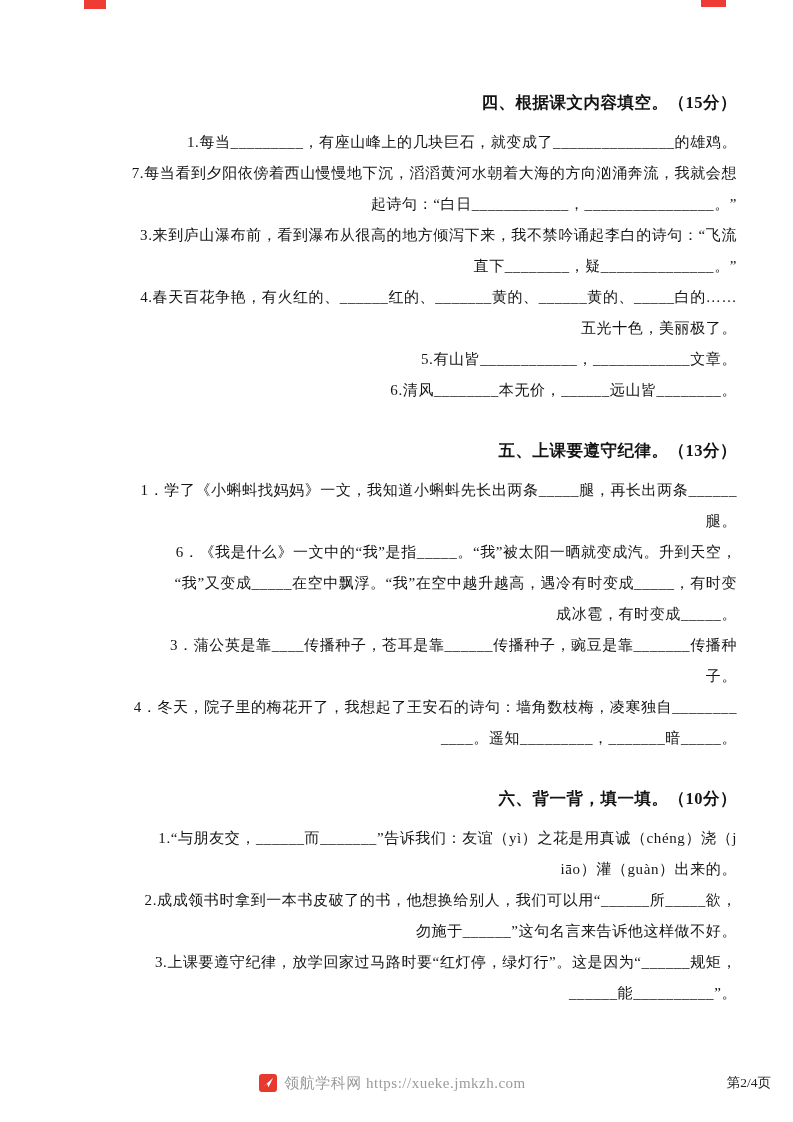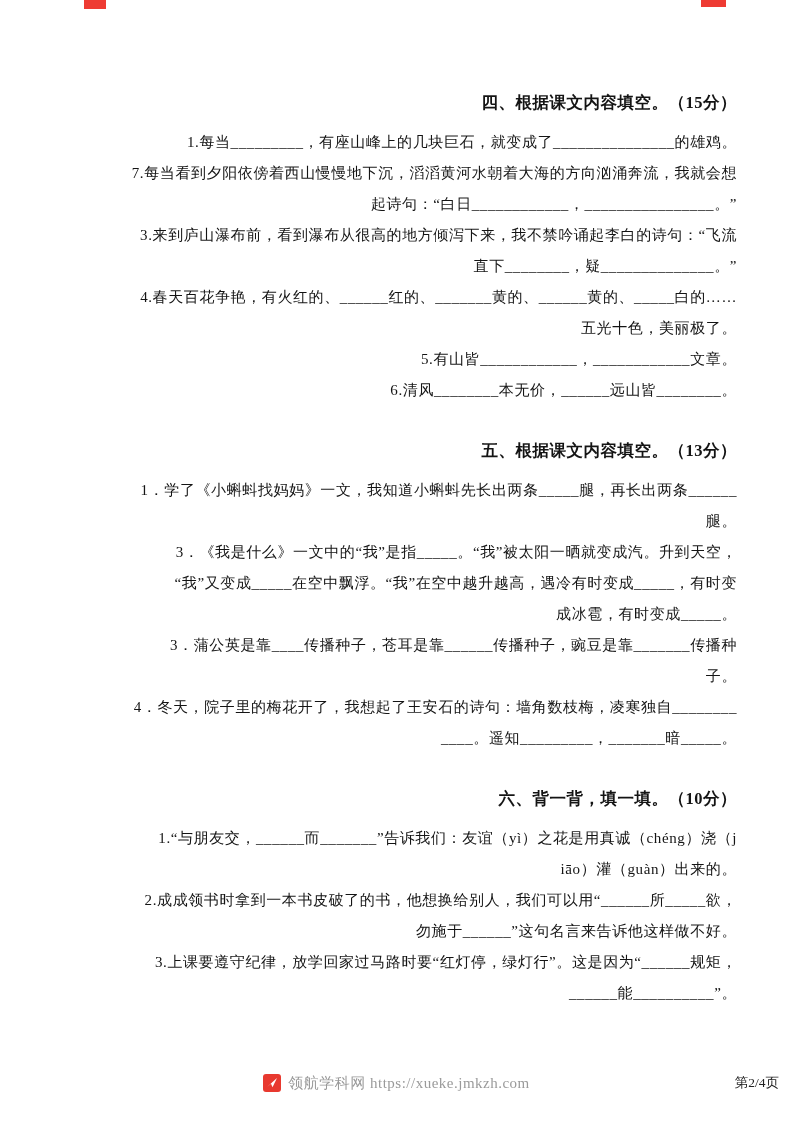--- a/index.html
+++ b/index.html
@@ -29,21 +29,21 @@
     font-size:15px;
     line-height:31px;
     letter-spacing:0.6px;
     white-space:nowrap;
   }
   .ind-num   { padding-left:25px; }
   .ind-hang  { padding-left:38px; }
   .ind-flush { padding-left:0; }
 
   .footer {
-    position:absolute; left:0; right:0; bottom:26px;
+    position:absolute; left:0; right:8px; bottom:26px;
     height:26px; line-height:26px;
   }
   .footer-center {
     text-align:center;
     color:#9a9a9a;
     font-size:15px;
     letter-spacing:0.5px;
   }
   .logo {
     display:inline-block;
@@ -72,24 +72,24 @@
       <div class="line ind-hang">起诗句：“白日____________，________________。”</div>
       <div class="line ind-num">3.来到庐山瀑布前，看到瀑布从很高的地方倾泻下来，我不禁吟诵起李白的诗句：“飞流</div>
       <div class="line ind-hang">直下________，疑______________。”</div>
       <div class="line ind-num">4.春天百花争艳，有火红的、______红的、_______黄的、______黄的、_____白的……</div>
       <div class="line ind-hang">五光十色，美丽极了。</div>
       <div class="line ind-num">5.有山皆____________，____________文章。</div>
       <div class="line ind-num">6.清风________本无价，______远山皆________。</div>
     </section>
 
     <section class="sec">
-      <h2 class="sec-heading">五、根据课文内容填空。（13分）</h2>
+      <h2 class="sec-heading">五、上课要遵守纪律。（13分）</h2>
       <div class="line ind-num">1．学了《小蝌蚪找妈妈》一文，我知道小蝌蚪先长出两条_____腿，再长出两条______</div>
       <div class="line ind-flush">腿。</div>
-      <div class="line ind-num">3．《我是什么》一文中的“我”是指_____。“我”被太阳一晒就变成汽。升到天空，</div>
+      <div class="line ind-num">6．《我是什么》一文中的“我”是指_____。“我”被太阳一晒就变成汽。升到天空，</div>
       <div class="line ind-flush">“我”又变成_____在空中飘浮。“我”在空中越升越高，遇冷有时变成_____，有时变</div>
       <div class="line ind-flush">成冰雹，有时变成_____。</div>
       <div class="line ind-num">3．蒲公英是靠____传播种子，苍耳是靠______传播种子，豌豆是靠_______传播种</div>
       <div class="line ind-flush">子。</div>
       <div class="line ind-num">4．冬天，院子里的梅花开了，我想起了王安石的诗句：墙角数枝梅，凌寒独自________</div>
       <div class="line ind-flush">____。遥知_________，_______暗_____。</div>
     </section>
 
     <section class="sec">
       <h2 class="sec-heading">六、背一背，填一填。（10分）</h2>

